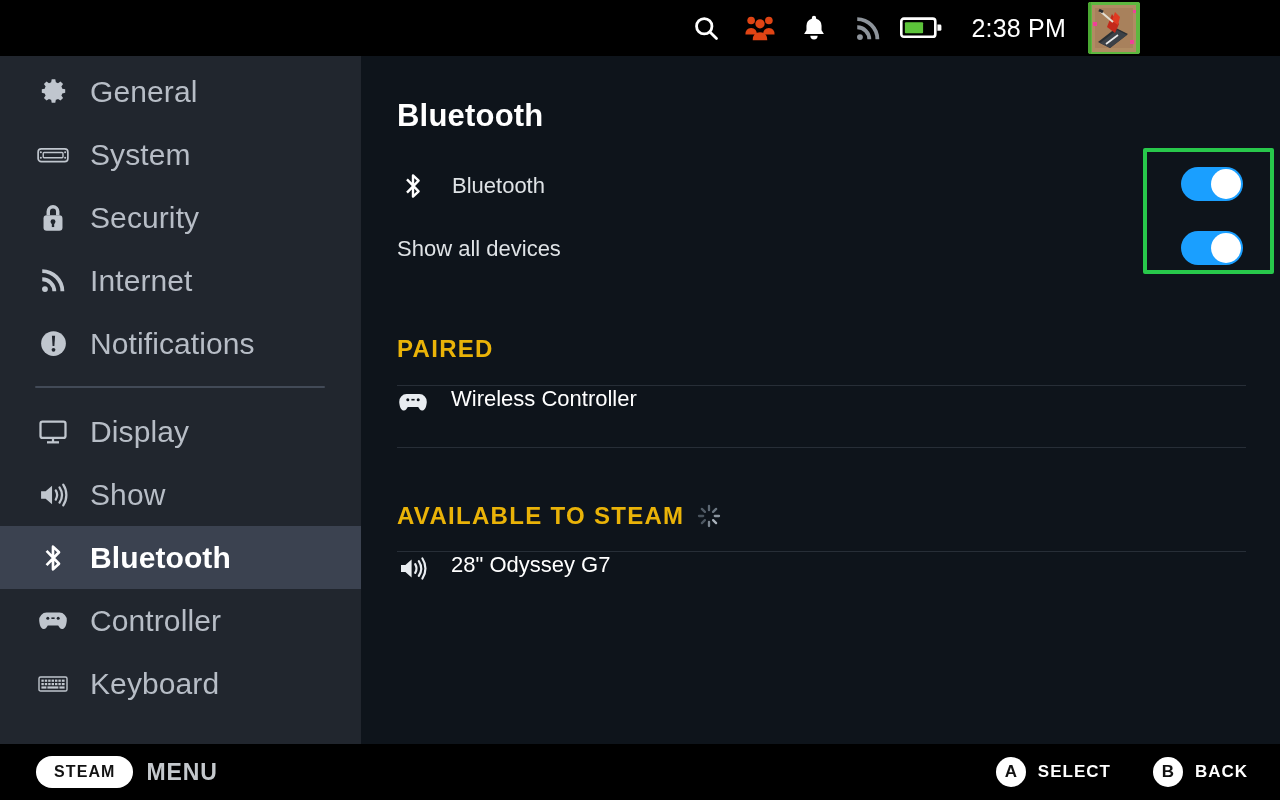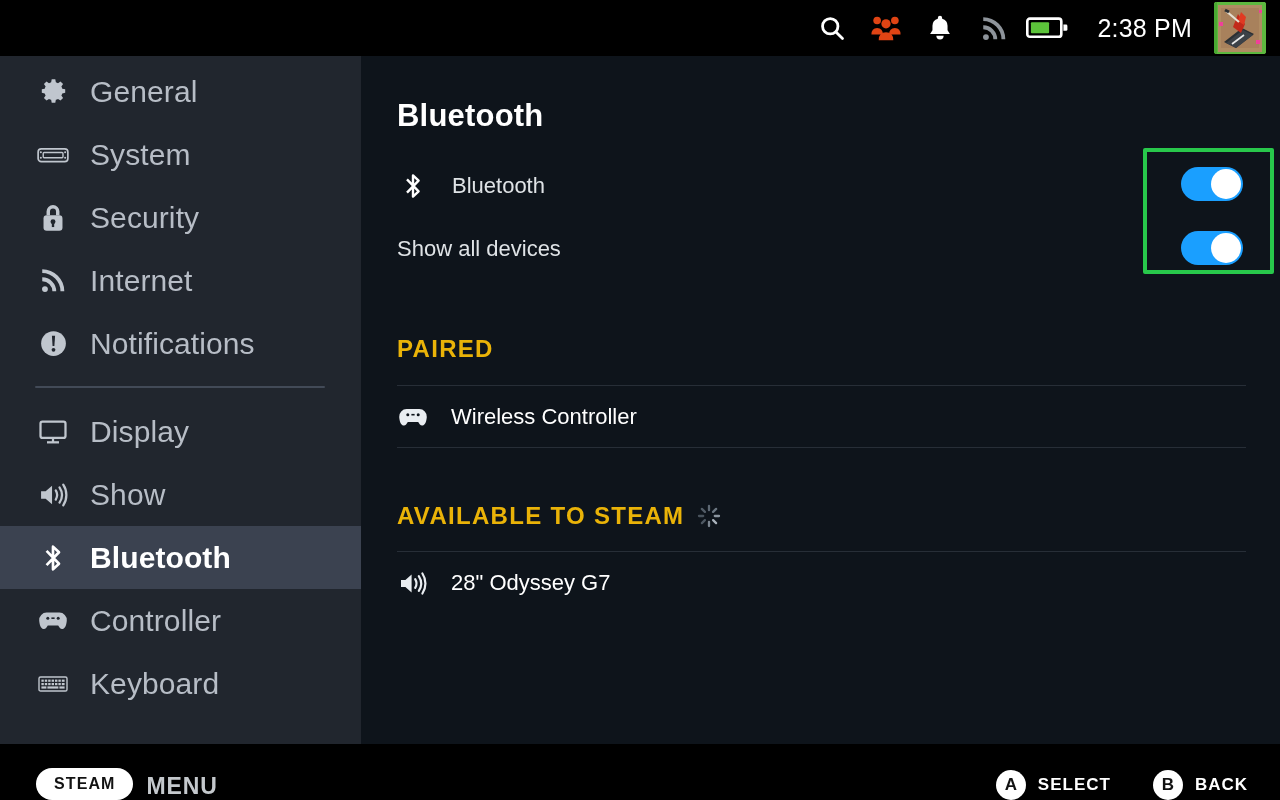--- a/index.html
+++ b/index.html
@@ -7,23 +7,23 @@
   html,body {
     width:1280px; height:800px; overflow:hidden;
     background:#000;
     font-family:"Liberation Sans", sans-serif;
     -webkit-font-smoothing:antialiased;
   }
   #root { position:relative; width:1280px; height:800px; }
 
   
   .statusbar{
-    position:absolute; left:0; top:0; width:1280px; height:56px;
+    position:absolute; left:0; top:0; width:1140px; height:56px;
     background:#000; display:flex; align-items:center;
-    justify-content:flex-end; padding-right:14px;
+    justify-content:flex-end; padding-right:0;
   }
   .sb-icon{ width:54px; height:56px; display:flex; align-items:center; justify-content:center; }
   .sb-time{
     color:#ffffff; font-size:25px; letter-spacing:.2px;
     margin-left:22px; margin-right:22px; white-space:nowrap;
   }
   .avatar{
     width:52px; height:52px; border-radius:3px; overflow:hidden;
     position:relative; background:#76b64e; flex:0 0 auto;
   }
@@ -92,32 +92,32 @@
     font-size:24px; font-weight:bold; letter-spacing:1.3px;
     color:#eab308; display:flex; align-items:center;
   }
   .spinner{ margin-left:13px; width:24px; height:24px; display:inline-block; }
 
   .hline{
     position:absolute; left:36px; width:849px; height:1px; background:#272e37;
   }
   .dev-row{
     position:absolute; left:36px; width:849px; height:62px;
-    display:flex; align-items:center; cursor:pointer;
+    display:flex; align-items:flex-start; cursor:pointer;
   }
   .dev-ico{
     width:32px; min-width:32px; height:32px;
     display:flex; align-items:center; justify-content:center; margin-right:22px;
   }
   .dev-label{ font-size:22px; color:#ffffff; white-space:nowrap; }
 
   
   .bottombar{
     position:absolute; left:0; top:744px; width:1280px; height:56px;
-    background:#000; display:flex; align-items:flex-end;
+    background:#000; display:flex; align-items:center;
   }
   .steam-pill{
     margin-left:36px; background:#ffffff; color:#121212;
     font-size:16px; font-weight:bold; letter-spacing:1.1px;
     border-radius:16px; padding:7px 17px 7px 18px;
   }
   .menu-text{
     margin-left:14px; color:#c4c8cc; font-size:23px;
     font-weight:bold; letter-spacing:.9px;
   }

